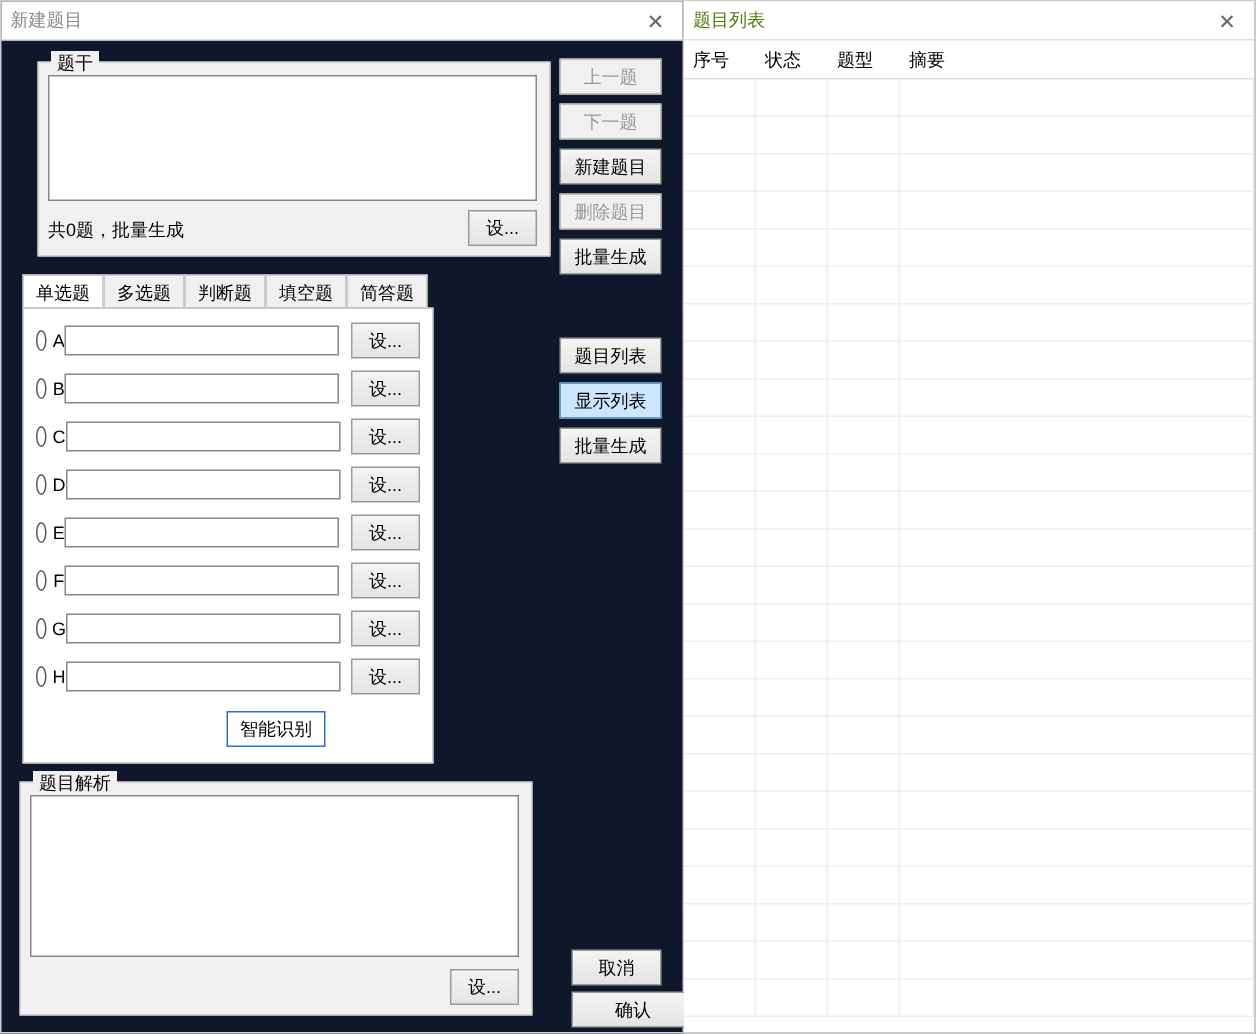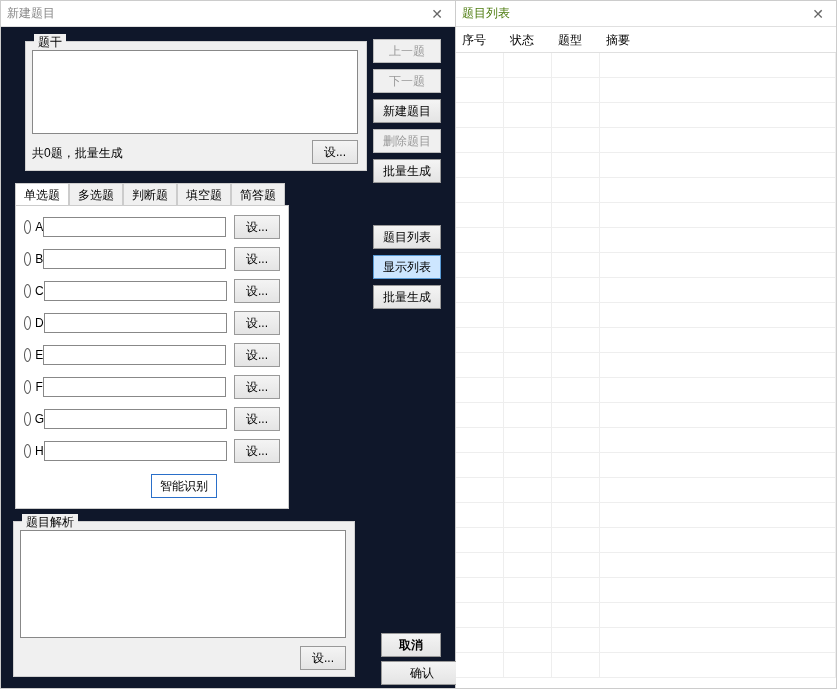--- a/index.html
+++ b/index.html
@@ -40,21 +40,21 @@
     #analysis-set-btn { position: absolute; right: 8px; bottom: 6px; }
     
     
     .side-btns { position: absolute; left: 372px; top: 38px; width: 72px; }
     .btn { display: inline-flex; align-items: center; justify-content: center; height: 24px; min-width: 46px; background: linear-gradient(#f4f4f4,#e4e4e4); border: 1px solid #999; cursor: pointer; padding: 4px 8px; font-size: 12px; }
     .btn.disabled { color: #999; background: #f0f0f0; border-color: #bbb; cursor: default; }
     .btn.toggled { background: #cde6ff; border-color: #5a9bd5; }
     .side-btns .btn { width: 68px; margin-bottom: 6px; display: flex; }
     .gap { height: 36px; }
     
-    #btn-cancel { position: absolute; left: 380px; top: 632px; width: 60px; font-weight: bold; }
+    #btn-cancel { position: absolute; left: 380px; top: 632px; width: 60px; }
     #btn-confirm { position: absolute; left: 380px; top: 660px; width: 82px; }
     
     
     .grid { position: absolute; left: 0; top: 26px; right: 0; bottom: 0; overflow: hidden; }
     .grid-head { display: flex; height: 26px; border-bottom: 1px solid #e0e0e0; }
     .grid-head-cell { padding: 5px 6px; font-weight: normal; color: #000; border-right: 1px solid transparent; }
     .grid-body { position: absolute; left:0; right:0; top: 26px; bottom:0; }
     .grid-row { height: 25px; display: flex; }
     .grid-cell { border-right: 1px solid #eee; border-bottom: 1px solid #eee; }
     

